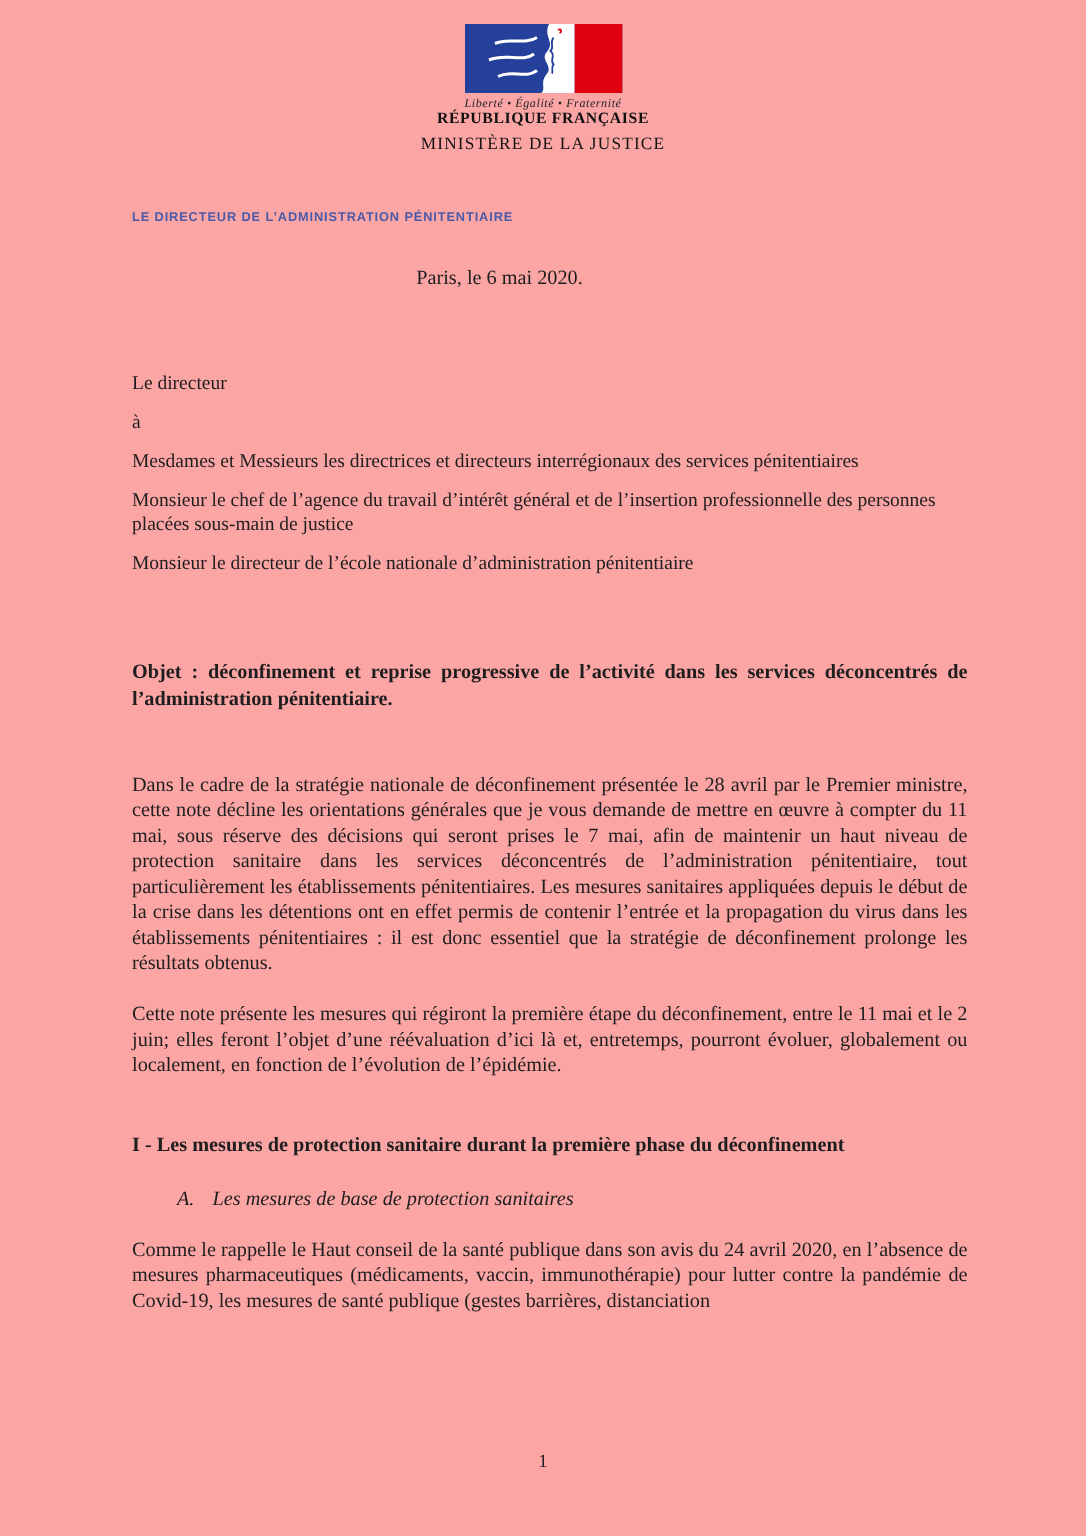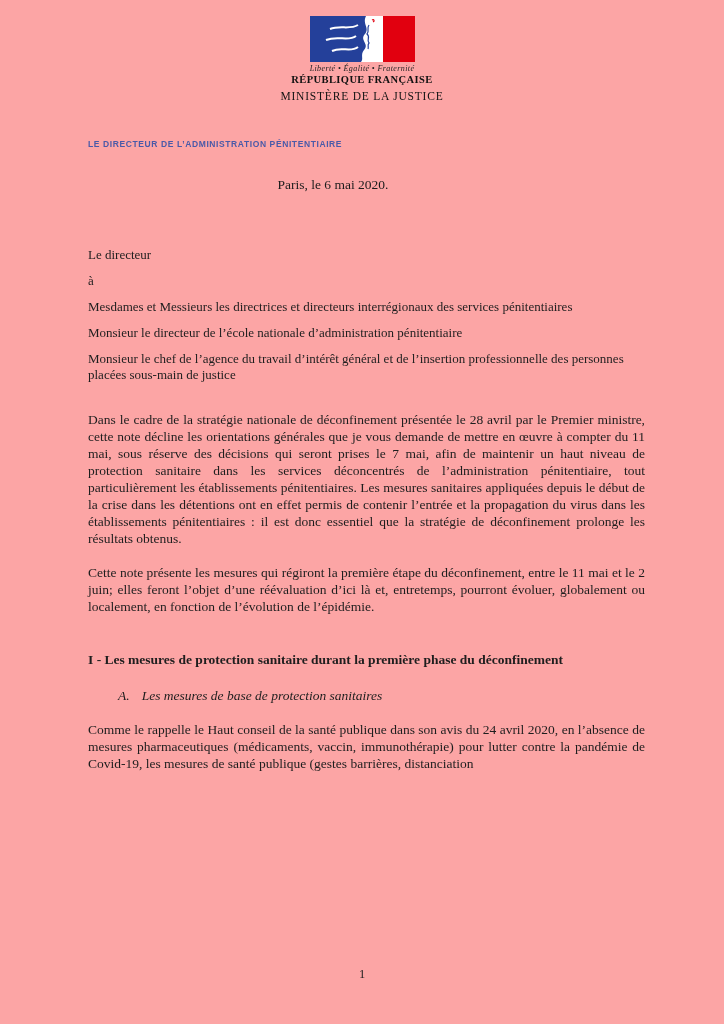--- a/index.html
+++ b/index.html
@@ -71,21 +71,21 @@
     text-align: justify;
     font-size: 13.5px;
     line-height: 17.5px;
   }
   .para {
     margin: 17px 79px 0 88px;
     text-align: justify;
     font-size: 13.5px;
     line-height: 17px;
   }
-  .para.first { margin-top: 28px; font-family: Liberation Serif, serif; }
+  .para.first { margin-top: 40px; font-family: Liberation Serif, serif; }
   .section-heading {
     margin: 36px 79px 0 88px;
     font-size: 13.5px;
     font-weight: bold;
     line-height: 17px;
   }
   .subsection {
     margin: 20px 79px 0 118px;
     font-style: italic;
     font-size: 13.5px;
@@ -123,24 +123,25 @@
   </header>
 
   <div class="sender">LE DIRECTEUR DE L’ADMINISTRATION PÉNITENTIAIRE</div>
 
   <div class="dateline">Paris, le 6 mai 2020.</div>
 
   <section class="recipients">
     <div class="r-line">Le directeur</div>
     <div class="r-line">à</div>
     <div class="r-line">Mesdames et Messieurs les directrices et directeurs interrégionaux des services pénitentiaires</div>
+    <div class="r-line">Monsieur le chef de l’agence du travail d’intérêt général et de l’insertion professionnelle des personnes placées sous-main de justice</div>
     <div class="r-line">Monsieur le directeur de l’école nationale d’administration pénitentiaire</div>
-    <div class="r-line">Monsieur le chef de l’agence du travail d’intérêt général et de l’insertion professionnelle des personnes placées sous-main de justice</div>
   </section>
 
+  <p class="subject">Objet : déconfinement et reprise progressive de l’activité dans les services déconcentrés de l’administration pénitentiaire.</p>
 
   <p class="para first">Dans le cadre de la stratégie nationale de déconfinement présentée le 28 avril par le Premier ministre, cette note décline les orientations générales que je vous demande de mettre en œuvre à compter du 11 mai, sous réserve des décisions qui seront prises le 7 mai, afin de maintenir un haut niveau de protection sanitaire dans les services déconcentrés de l’administration pénitentiaire, tout particulièrement les établissements pénitentiaires. Les mesures sanitaires appliquées depuis le début de la crise dans les détentions ont en effet permis de contenir l’entrée et la propagation du virus dans les établissements pénitentiaires : il est donc essentiel que la stratégie de déconfinement prolonge les résultats obtenus.</p>
 
   <p class="para">Cette note présente les mesures qui régiront la première étape du déconfinement, entre le 11 mai et le 2 juin; elles feront l’objet d’une réévaluation d’ici là et, entretemps, pourront évoluer, globalement ou localement, en fonction de l’évolution de l’épidémie.</p>
 
 
   <h2 class="section-heading">I - Les mesures de protection sanitaire durant la première phase du déconfinement</h2>
 
   <div class="subsection">
     <span class="marker">A.</span><span>Les mesures de base de protection sanitaires</span>

